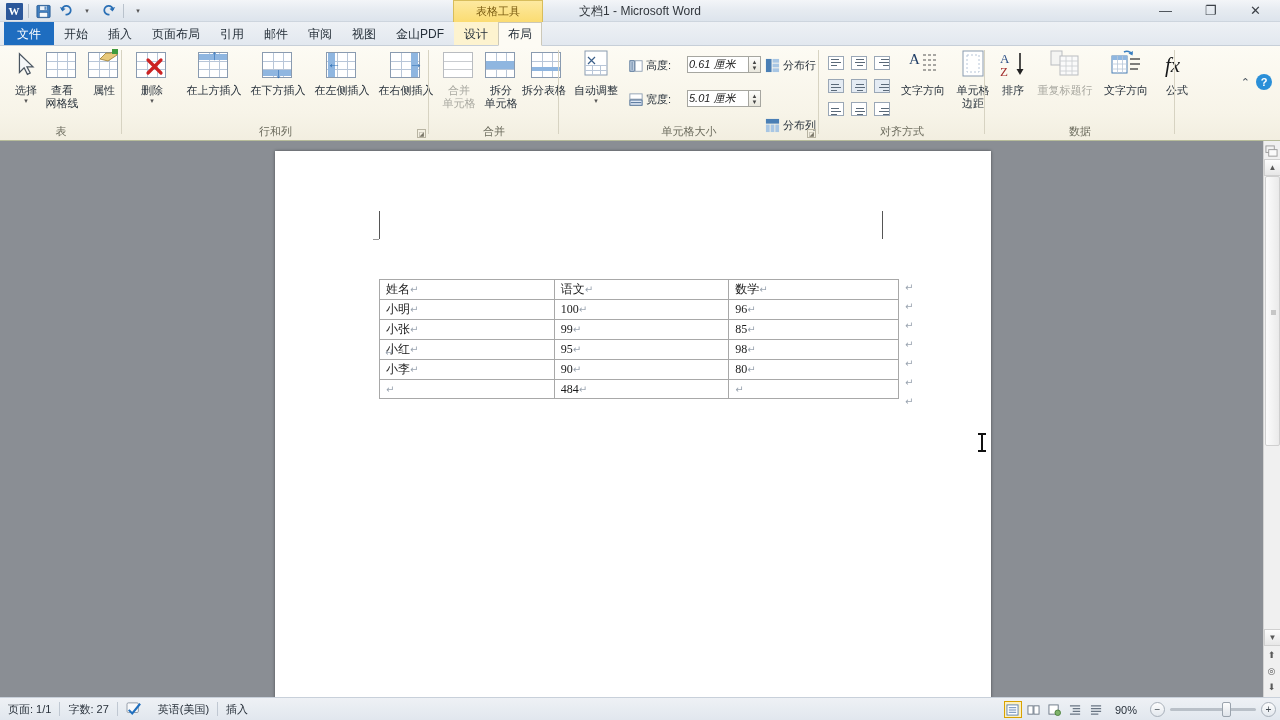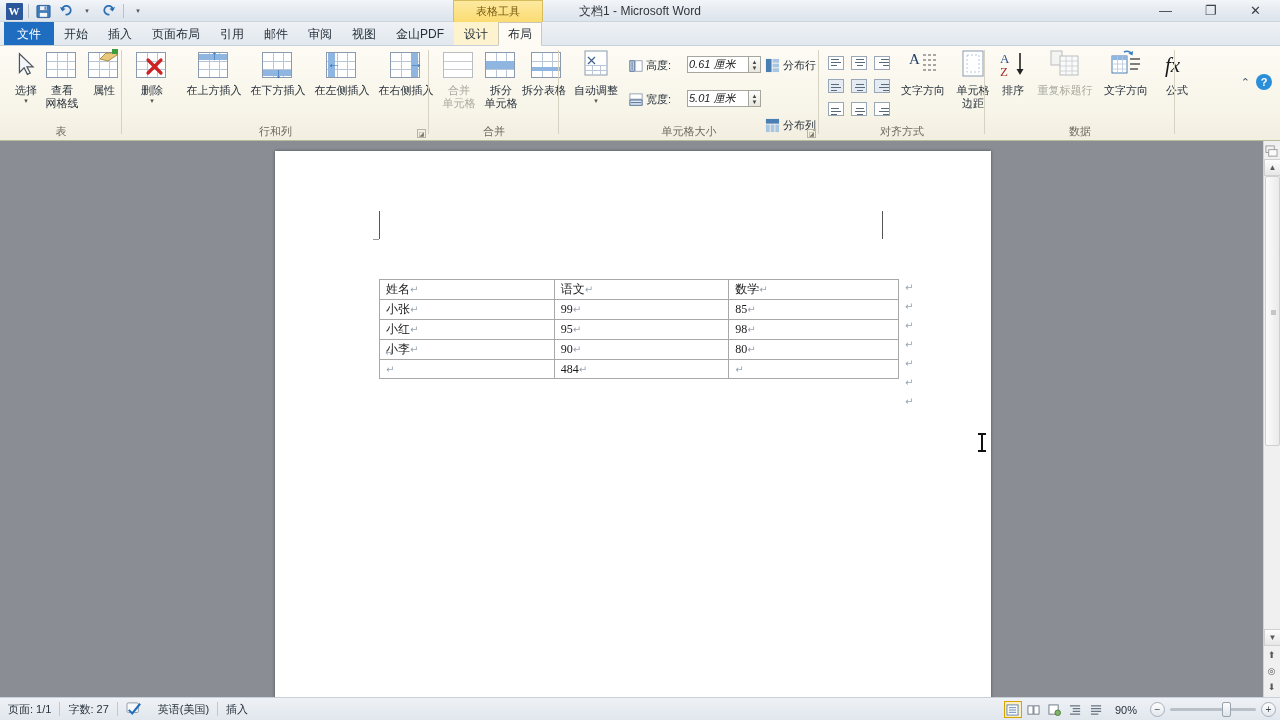--- a/index.html
+++ b/index.html
@@ -693,20 +693,25 @@
       <div class="tb-corner" style="left:607px; top:60px; width:1px; height:28px;"></div>
       <div class="tb-corner" style="left:98px; top:88px; width:6px; height:1px; background:#999;"></div>
 
       <div class="doc-table">
         <table>
           <tbody>
               <tr>
             <td class="c0"><span>姓名</span><span class="pilcrow">↵</span></td>
             <td class="c1"><span>语文</span><span class="pilcrow">↵</span></td>
             <td class="c2"><span>数学</span><span class="pilcrow">↵</span></td>
+          </tr>
+          <tr>
+            <td class="c0"><span>小明</span><span class="pilcrow">↵</span></td>
+            <td class="c1"><span>100</span><span class="pilcrow">↵</span></td>
+            <td class="c2"><span>96</span><span class="pilcrow">↵</span></td>
           </tr>
           <tr>
             <td class="c0"><span>小张</span><span class="pilcrow">↵</span></td>
             <td class="c1"><span>99</span><span class="pilcrow">↵</span></td>
             <td class="c2"><span>85</span><span class="pilcrow">↵</span></td>
           </tr>
           <tr>
             <td class="c0"><span>小红</span><span class="pilcrow">↵</span></td>
             <td class="c1"><span>95</span><span class="pilcrow">↵</span></td>
             <td class="c2"><span>98</span><span class="pilcrow">↵</span></td>

